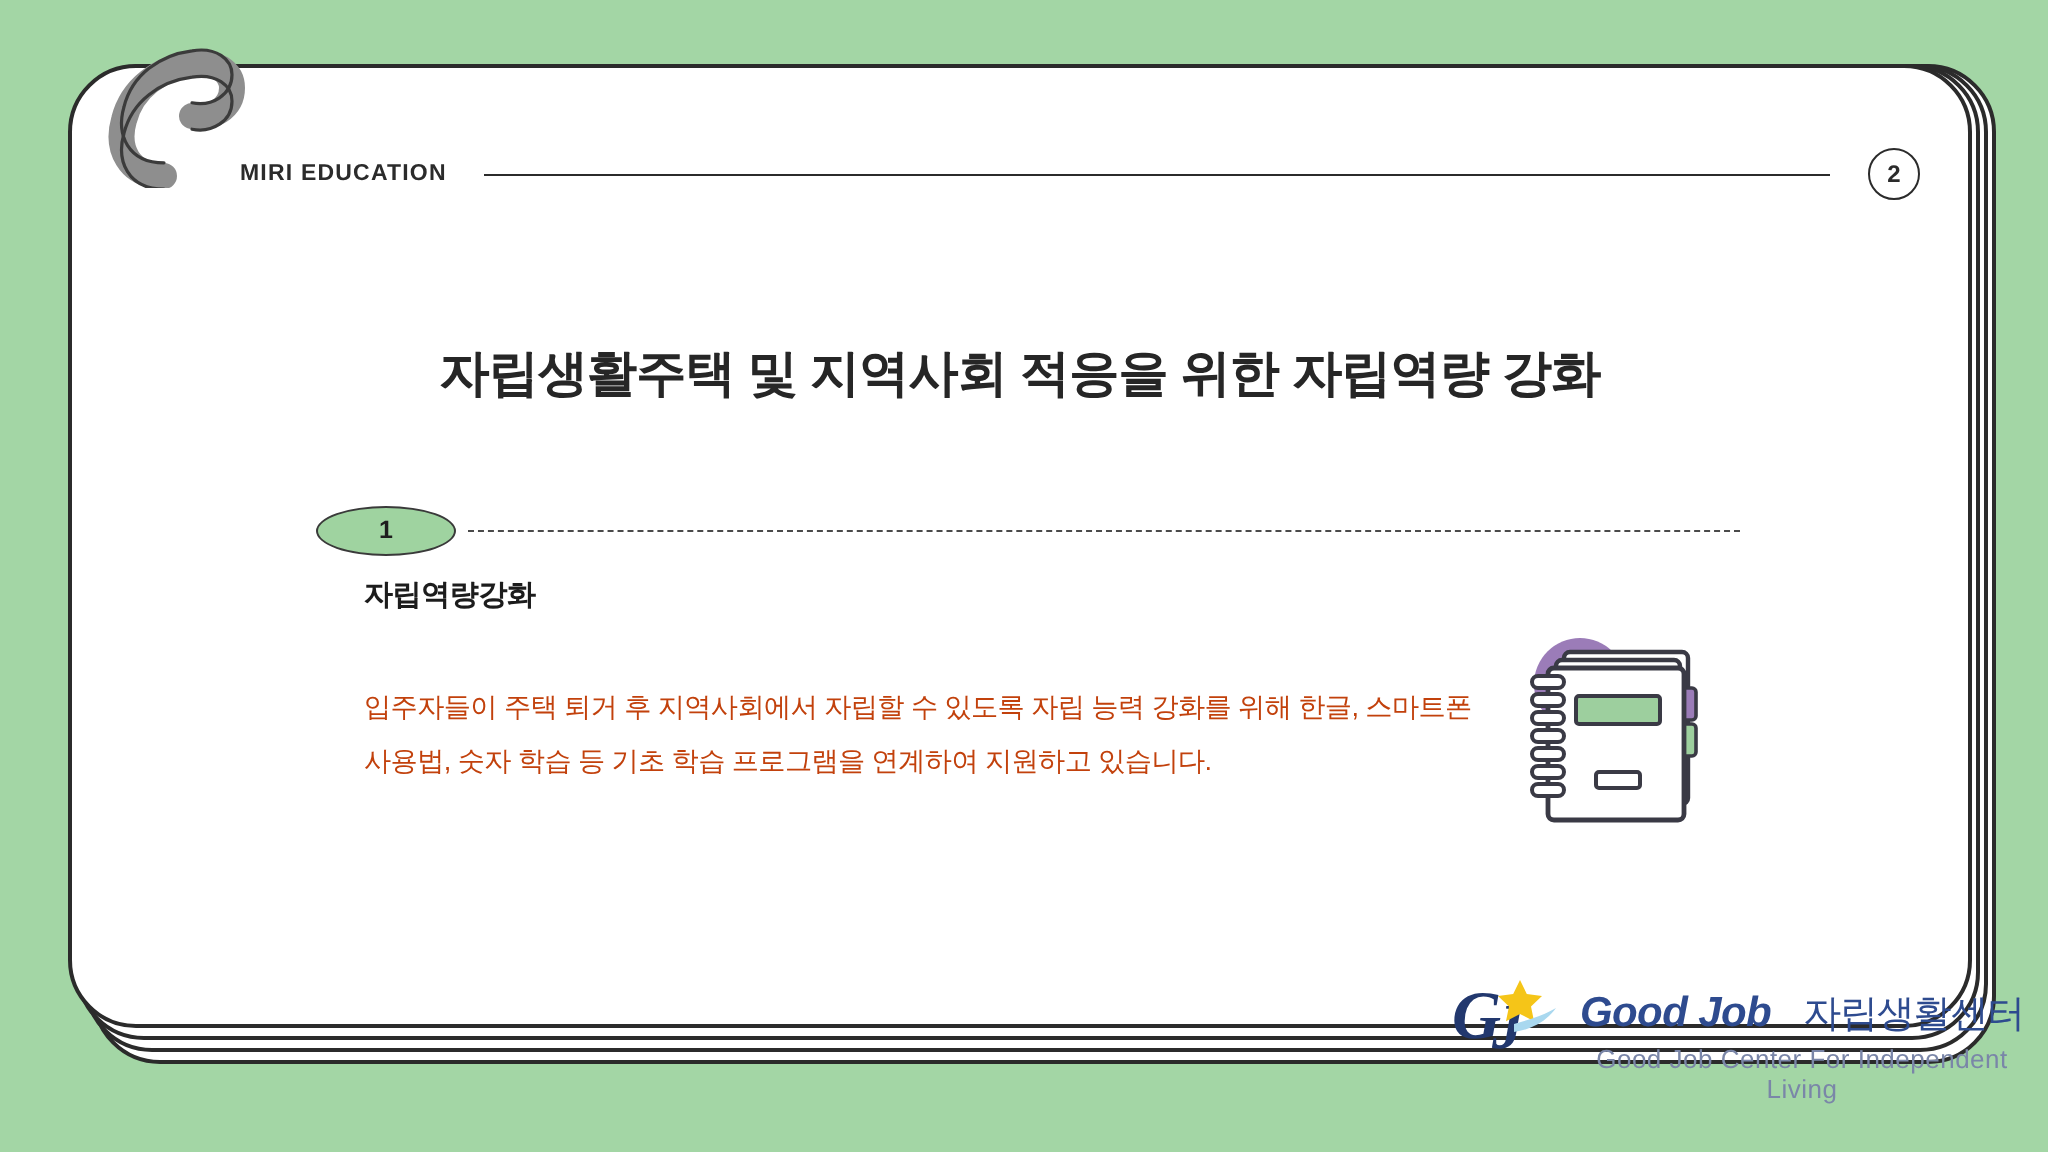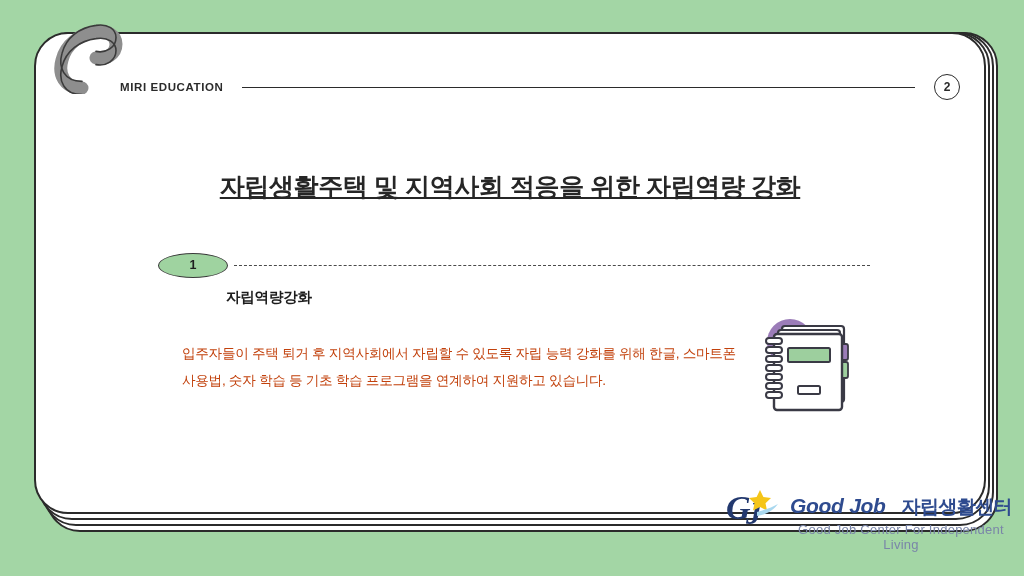--- a/index.html
+++ b/index.html
@@ -73,21 +73,20 @@
 
   
   .title {
     position: absolute;
     left: 0; right: 0; top: 136px;
     text-align: center;
     font-size: 25px;
     font-weight: bold;
     color: #262626;
     letter-spacing: -0.4px;
-    text-decoration: underline;
   }
 
   
   .section-row {
     position: absolute;
     left: 122px; top: 218px;
     width: 712px; height: 26px;
     display: flex; align-items: center;
   }
   .badge {
@@ -105,21 +104,20 @@
     margin-left: 6px;
     border-top: 1.6px dashed #4a4a4a;
   }
 
   
   .subtitle {
     position: absolute;
     left: 146px; top: 254px;
     font-size: 14.5px; font-weight: bold; color: #1c1c1c;
     letter-spacing: -0.2px;
-    margin-left: 44px;
   }
 
   
   .body-text {
     position: absolute;
     left: 146px; top: 306px;
     width: 560px;
     font-size: 13.6px;
     line-height: 27px;
     color: #c2410c;
@@ -144,21 +142,21 @@
   .logo-text { display: flex; flex-direction: column; justify-content: center; }
   .logo-main {
     display: flex; align-items: baseline; gap: 16px;
     white-space: nowrap;
   }
   .logo-en {
     font-size: 21px; font-weight: bold; font-style: italic;
     color: #2e4b8f; letter-spacing: -0.3px;
   }
   .logo-kr {
-    font-size: 19px; font-weight: bold;
+    font-size: 19px; font-weight: normal;
     color: #2e4b8f; letter-spacing: -0.6px; margin-top: 26px;
   }
   .logo-tag {
     font-size: 13px; color: #7a86a8; letter-spacing: 0.25px;
     margin-top: 2px; text-align: center;
   }
 </style>
 </head>
 <body>
 

